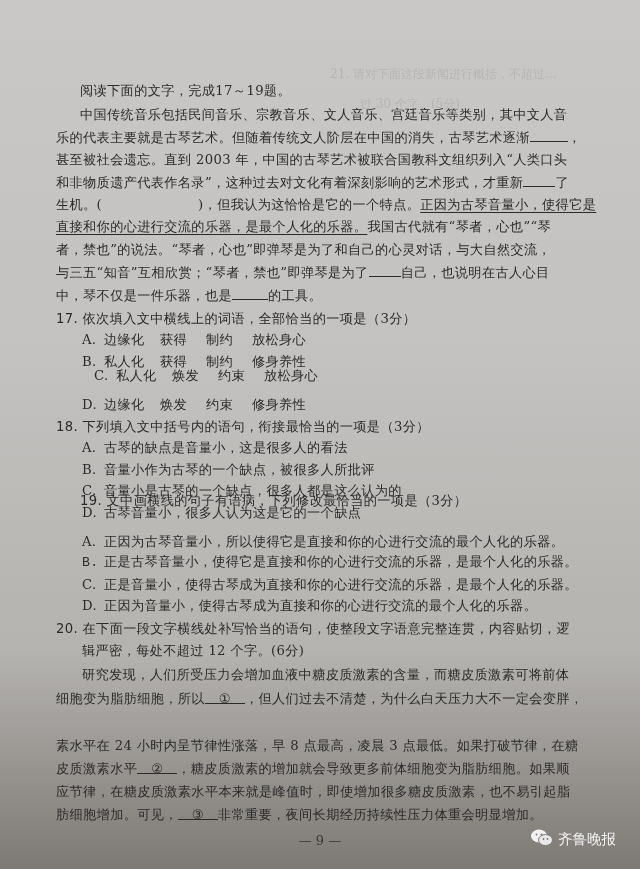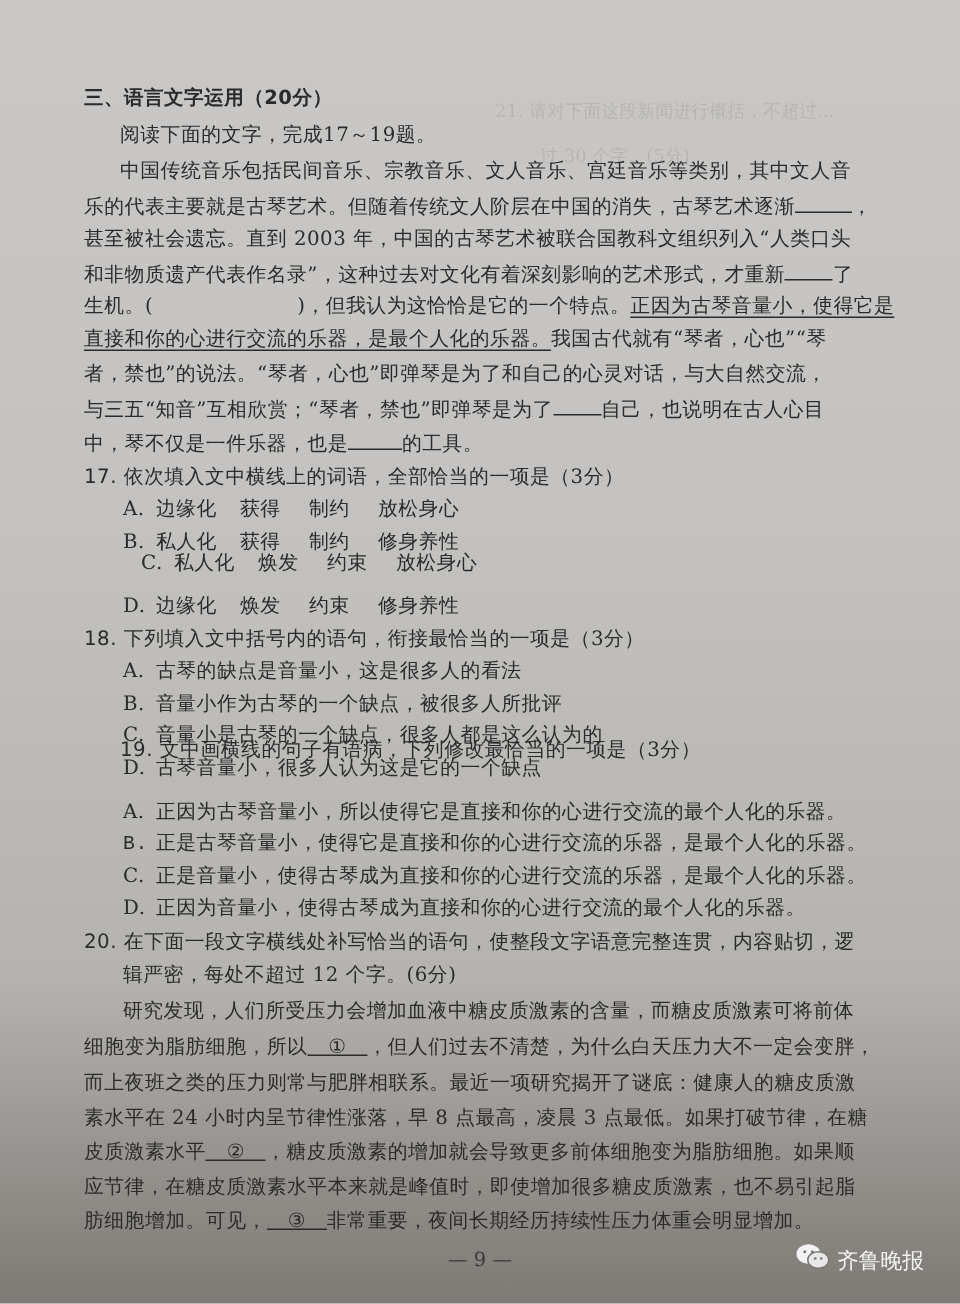--- a/index.html
+++ b/index.html
@@ -28,21 +28,20 @@
   .ghost { position: absolute; color: rgba(60,60,60,0.13); font-size: 12px; white-space: nowrap; }
 </style>
 </head>
 <body>
 
 <div class="page">
 
   <div class="ghost" style="left:330px;top:66px;">21. 请对下面这段新闻进行概括，不超过...</div>
   <div class="ghost" style="left:360px;top:96px;">过 30 个字。(5分)</div>
 
-  <div class="line bold" style="top:57px;">三、语言文字运用（20分）</div>
   <div class="line indent1" style="top:82px;">阅读下面的文字，完成17～19题。</div>
 
   <div class="line indent1" style="top:106px;">中国传统音乐包括民间音乐、宗教音乐、文人音乐、宫廷音乐等类别，其中文人音</div>
   <div class="line" style="top:128px;"><span>乐的代表主要就是古琴艺术。但随着传统文人阶层在中国的消失，古琴艺术逐渐</span><span class="blank" style="width:38px;"></span><span>，</span></div>
   <div class="line" style="top:151px;">甚至被社会遗忘。直到 2003 年，中国的古琴艺术被联合国教科文组织列入“人类口头</div>
   <div class="line" style="top:173px;"><span>和非物质遗产代表作名录”，这种过去对文化有着深刻影响的艺术形式，才重新</span><span class="blank" style="width:32px;"></span><span>了</span></div>
   <div class="line" style="top:196px;"><span>生机。(</span><span class="paren-gap"></span><span>)，但我认为这恰恰是它的一个特点。</span><span class="ul">正因为古琴音量小，使得它是</span></div>
   <div class="line" style="top:218px;"><span class="ul">直接和你的心进行交流的乐器，是最个人化的乐器。</span><span>我国古代就有“琴者，心也”“琴</span></div>
   <div class="line" style="top:241px;">者，禁也”的说法。“琴者，心也”即弹琴是为了和自己的心灵对话，与大自然交流，</div>
   <div class="line" style="top:263px;"><span>与三五“知音”互相欣赏；“琴者，禁也”即弹琴是为了</span><span class="blank" style="width:32px;"></span><span>自己，也说明在古人心目</span></div>
@@ -63,21 +62,20 @@
   <div class="line" style="top:492px;margin-left:24px;"><span class="qnum">19.</span> <span>文中画横线的句子有语病，下列修改最恰当的一项是（3分）</span></div>
   <div class="line indent2" style="top:533px;"><span style="display:inline-block;width:22px">A.</span><span>正因为古琴音量小，所以使得它是直接和你的心进行交流的最个人化的乐器。</span></div>
   <div class="line indent2" style="top:554px;font-family:Liberation Mono, monospace;"><span style="display:inline-block;width:22px">B.</span><span>正是古琴音量小，使得它是直接和你的心进行交流的乐器，是最个人化的乐器。</span></div>
   <div class="line indent2" style="top:576px;"><span style="display:inline-block;width:22px">C.</span><span>正是音量小，使得古琴成为直接和你的心进行交流的乐器，是最个人化的乐器。</span></div>
   <div class="line indent2" style="top:597px;"><span style="display:inline-block;width:22px">D.</span><span>正因为音量小，使得古琴成为直接和你的心进行交流的最个人化的乐器。</span></div>
 
   <div class="line" style="top:620px;"><span class="qnum">20.</span> <span>在下面一段文字横线处补写恰当的语句，使整段文字语意完整连贯，内容贴切，逻</span></div>
   <div class="line indent2" style="top:642px;">辑严密，每处不超过 12 个字。(6分)</div>
   <div class="line indent2" style="top:666px;">研究发现，人们所受压力会增加血液中糖皮质激素的含量，而糖皮质激素可将前体</div>
   <div class="line" style="top:690px;"><span>细胞变为脂肪细胞，所以</span><span class="blank" style="width:40px;">①</span><span>，但人们过去不清楚，为什么白天压力大不一定会变胖，</span></div>
-  <div class="line" style="top:714px;">而上夜班之类的压力则常与肥胖相联系。最近一项研究揭开了谜底：健康人的糖皮质激</div>
   <div class="line" style="top:737px;">素水平在 24 小时内呈节律性涨落，早 8 点最高，凌晨 3 点最低。如果打破节律，在糖</div>
   <div class="line" style="top:783px;">应节律，在糖皮质激素水平本来就是峰值时，即使增加很多糖皮质激素，也不易引起脂</div>
   <div class="line" style="top:760px;"><span>皮质激素水平</span><span class="blank" style="width:40px;">②</span><span>，糖皮质激素的增加就会导致更多前体细胞变为脂肪细胞。如果顺</span></div>
   <div class="line" style="top:806px;"><span>肪细胞增加。可见，</span><span class="blank" style="width:40px;">③</span><span>非常重要，夜间长期经历持续性压力体重会明显增加。</span></div>
 
   <div class="pagenum" style="top:833px;">— 9 —</div>
 
   <div class="watermark">
     <span>
       <svg width="24" height="20" viewBox="0 0 24 20">

